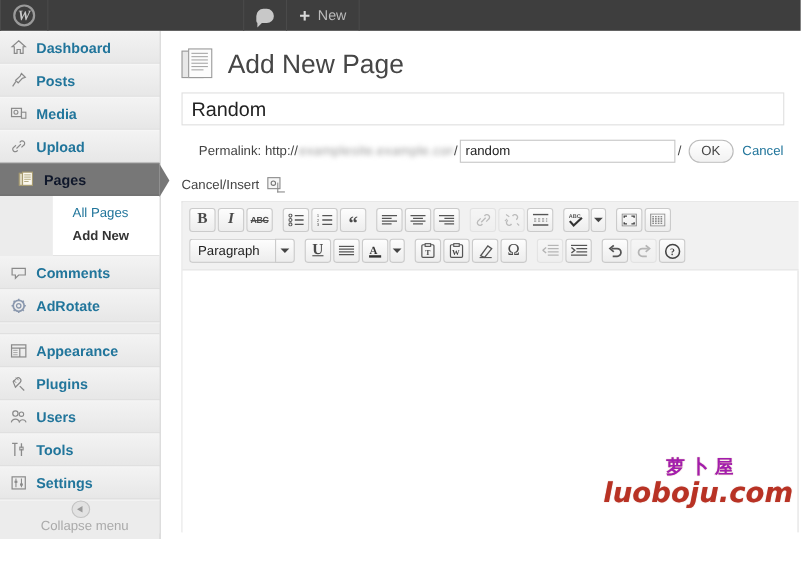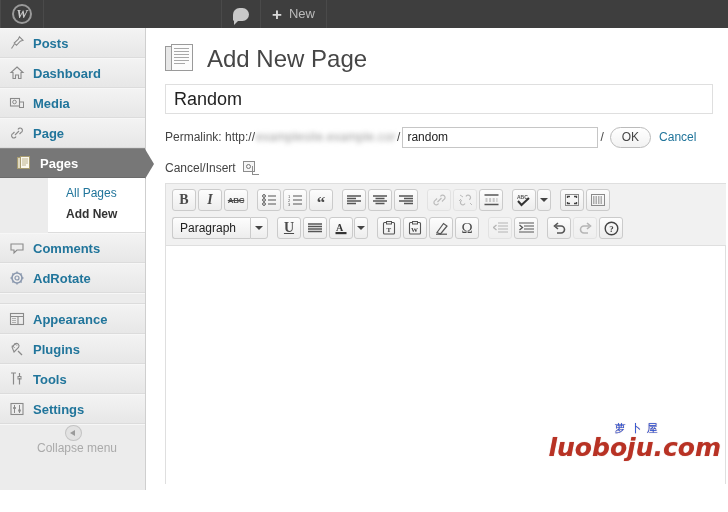--- a/index.html
+++ b/index.html
@@ -106,21 +106,21 @@
     border-top: 1px solid #f7f7f7;
     background: linear-gradient(to bottom,#f3f3f3,#e7e7e7);
     box-sizing: border-box;
     color: #21759b;
     font-size: 13px;
     font-weight: bold;
   }
   .menu-item .mlabel { margin-left: 8px; }
   .menu-item.current {
     background: #777;
-    color: #ffffff;
+    color: #0f172a;
     border-bottom: 1px solid #6b6b6b;
     border-top: 1px solid #8a8a8a;
     padding-left: 16px;
   }
   .menu-item.current::after {
     content: "";
     position: absolute;
     right: -9px; top: 0;
     width: 0; height: 0;
     border-top: 15px solid transparent;
@@ -224,20 +224,21 @@
     margin-top: 2px;
   }
 
   .permalink-row {
     display: flex;
     align-items: center;
     margin-top: 12px;
     font-size: 12px;
     color: #444;
     height: 22px;
+    justify-content: center;
   }
   .permalink-label { white-space: nowrap; }
   .permalink-blur {
     filter: blur(2.5px);
     -webkit-filter: blur(2.5px);
     color: #999;
     letter-spacing: .3px;
     white-space: nowrap;
     margin: 0 1px;
     width: 140px;
@@ -411,24 +412,24 @@
   
   .watermark {
     position: absolute;
     right: 4px;
     bottom: 22px;
     text-align: center;
     pointer-events: none;
     user-select: none;
   }
   .wm-cn {
-    color: #1d4ed8;
+    color: #a21caf;
     font-family: "DejaVu Sans", sans-serif;
-    font-weight: normal;
-    font-size: 11px;
+    font-weight: bold;
+    font-size: 17px;
     letter-spacing: 5px;
     text-shadow: 0 0 1px rgba(160,40,30,.5);
     margin-bottom: -3px;
     margin-left: 8px;
   }
   .wm-en {
     color: #b83224;
     font-family: "DejaVu Sans", sans-serif;
     font-style: italic;
     font-weight: bold;
@@ -455,34 +456,34 @@
     <span class="ab-newlabel">New</span>
   </div>
   <div class="ab-spacer"></div>
 </div>
 
 <div id="sidebar">
 
   <div class="menu-item">
     <span class="micon">
       <svg width="16" height="16" viewBox="0 0 16 16">
+          <path d="M8 2 L14 7.5 H12 V13.5 H9.5 V10 H6.5 V13.5 H4 V7.5 H2 Z" fill="none" stroke="#8a8a8a" stroke-width="1.1"></path>
+        </svg>
+    </span>
+    <span class="mlabel">Dashboard</span>
+  </div>
+
+  <div class="menu-item">
+    <span class="micon">
+      <svg width="16" height="16" viewBox="0 0 16 16">
           <path d="M10.5 1.8 L14 5.3 L11.3 6.2 L7.5 10.3 L5.2 8 L9.3 4.2 Z" fill="none" stroke="#8a8a8a" stroke-width="1.1"></path>
           <path d="M5.5 9 L2.5 13.5" stroke="#8a8a8a" stroke-width="1.1" fill="none"></path>
         </svg>
     </span>
     <span class="mlabel">Posts</span>
-  </div>
-
-  <div class="menu-item">
-    <span class="micon">
-      <svg width="16" height="16" viewBox="0 0 16 16">
-          <path d="M8 2 L14 7.5 H12 V13.5 H9.5 V10 H6.5 V13.5 H4 V7.5 H2 Z" fill="none" stroke="#8a8a8a" stroke-width="1.1"></path>
-        </svg>
-    </span>
-    <span class="mlabel">Dashboard</span>
   </div>
 
   <div class="menu-item">
     <span class="micon">
       <svg width="16" height="16" viewBox="0 0 16 16">
           <rect x="1.5" y="3.5" width="9" height="7.5" fill="none" stroke="#8a8a8a" stroke-width="1.1"></rect>
           <circle cx="5.5" cy="7" r="1.8" fill="none" stroke="#8a8a8a" stroke-width="1"></circle>
           <rect x="10.5" y="7" width="4" height="5.5" fill="none" stroke="#8a8a8a" stroke-width="1"></rect>
         </svg>
     </span>
@@ -490,21 +491,21 @@
   </div>
 
   <div class="menu-item">
     <span class="micon">
       <svg width="16" height="16" viewBox="0 0 16 16">
           <path d="M6 10 L10 6" stroke="#8a8a8a" stroke-width="1.1"></path>
           <path d="M9 4.5 a2.3 2.3 0 1 1 3 3 L10.5 9" fill="none" stroke="#8a8a8a" stroke-width="1.1"></path>
           <path d="M7 11.5 a2.3 2.3 0 1 1 -3 -3 L5.5 7" fill="none" stroke="#8a8a8a" stroke-width="1.1"></path>
         </svg>
     </span>
-    <span class="mlabel">Page</span>
+    <span class="mlabel">Upload</span>
   </div>
 
   <div class="menu-item current">
     <span class="micon">
       <svg width="16" height="16" viewBox="0 0 16 16">
           <rect x="1.5" y="2.5" width="8" height="11" fill="#ded8c0" stroke="#a89c70" stroke-width="1"></rect>
           <rect x="4.5" y="1.5" width="9" height="12" fill="#fbf8ee" stroke="#a89c70" stroke-width="1"></rect>
           <path d="M6 4 H12 M6 6 H12 M6 8 H12 M6 10 H10" stroke="#b5ab82" stroke-width=".9"></path>
         </svg>
     </span>
@@ -557,20 +558,31 @@
     <span class="micon">
       <svg width="16" height="16" viewBox="0 0 16 16">
           <path d="M5 11 L9.5 6.5 a2.5 2.5 0 0 0 -3.5 -3.5 L3 6 Z" fill="none" stroke="#8a8a8a" stroke-width="1.1"></path>
           <path d="M9 10 L13 14" stroke="#8a8a8a" stroke-width="1.2"></path>
           <path d="M5.5 2.2 L8 4.7 M3.2 4.5 L5.7 7" stroke="#8a8a8a" stroke-width=".9"></path>
         </svg>
     </span>
     <span class="mlabel">Plugins</span>
   </div>
 
+  <div class="menu-item">
+    <span class="micon">
+      <svg width="16" height="16" viewBox="0 0 16 16">
+          <circle cx="5" cy="5" r="2.4" fill="none" stroke="#8a8a8a" stroke-width="1.1"></circle>
+          <path d="M1.3 13 a3.8 3.8 0 0 1 7.4 0" fill="none" stroke="#8a8a8a" stroke-width="1.1"></path>
+          <circle cx="10.5" cy="5.5" r="2" fill="none" stroke="#8a8a8a" stroke-width="1"></circle>
+          <path d="M8.5 13 a3.2 3.2 0 0 1 6.2 0" fill="none" stroke="#8a8a8a" stroke-width="1"></path>
+        </svg>
+    </span>
+    <span class="mlabel">Users</span>
+  </div>
 
   <div class="menu-item">
     <span class="micon">
       <svg width="16" height="16" viewBox="0 0 16 16">
           <path d="M2 2 H7 M4.5 2 V13.5" stroke="#8a8a8a" stroke-width="1.2" fill="none"></path>
           <path d="M10.5 2 V6 M10.5 7 V13.5" stroke="#8a8a8a" stroke-width="1.2"></path>
           <rect x="9" y="5.5" width="3" height="2.5" fill="none" stroke="#8a8a8a" stroke-width="1"></rect>
         </svg>
     </span>
     <span class="mlabel">Tools</span>

